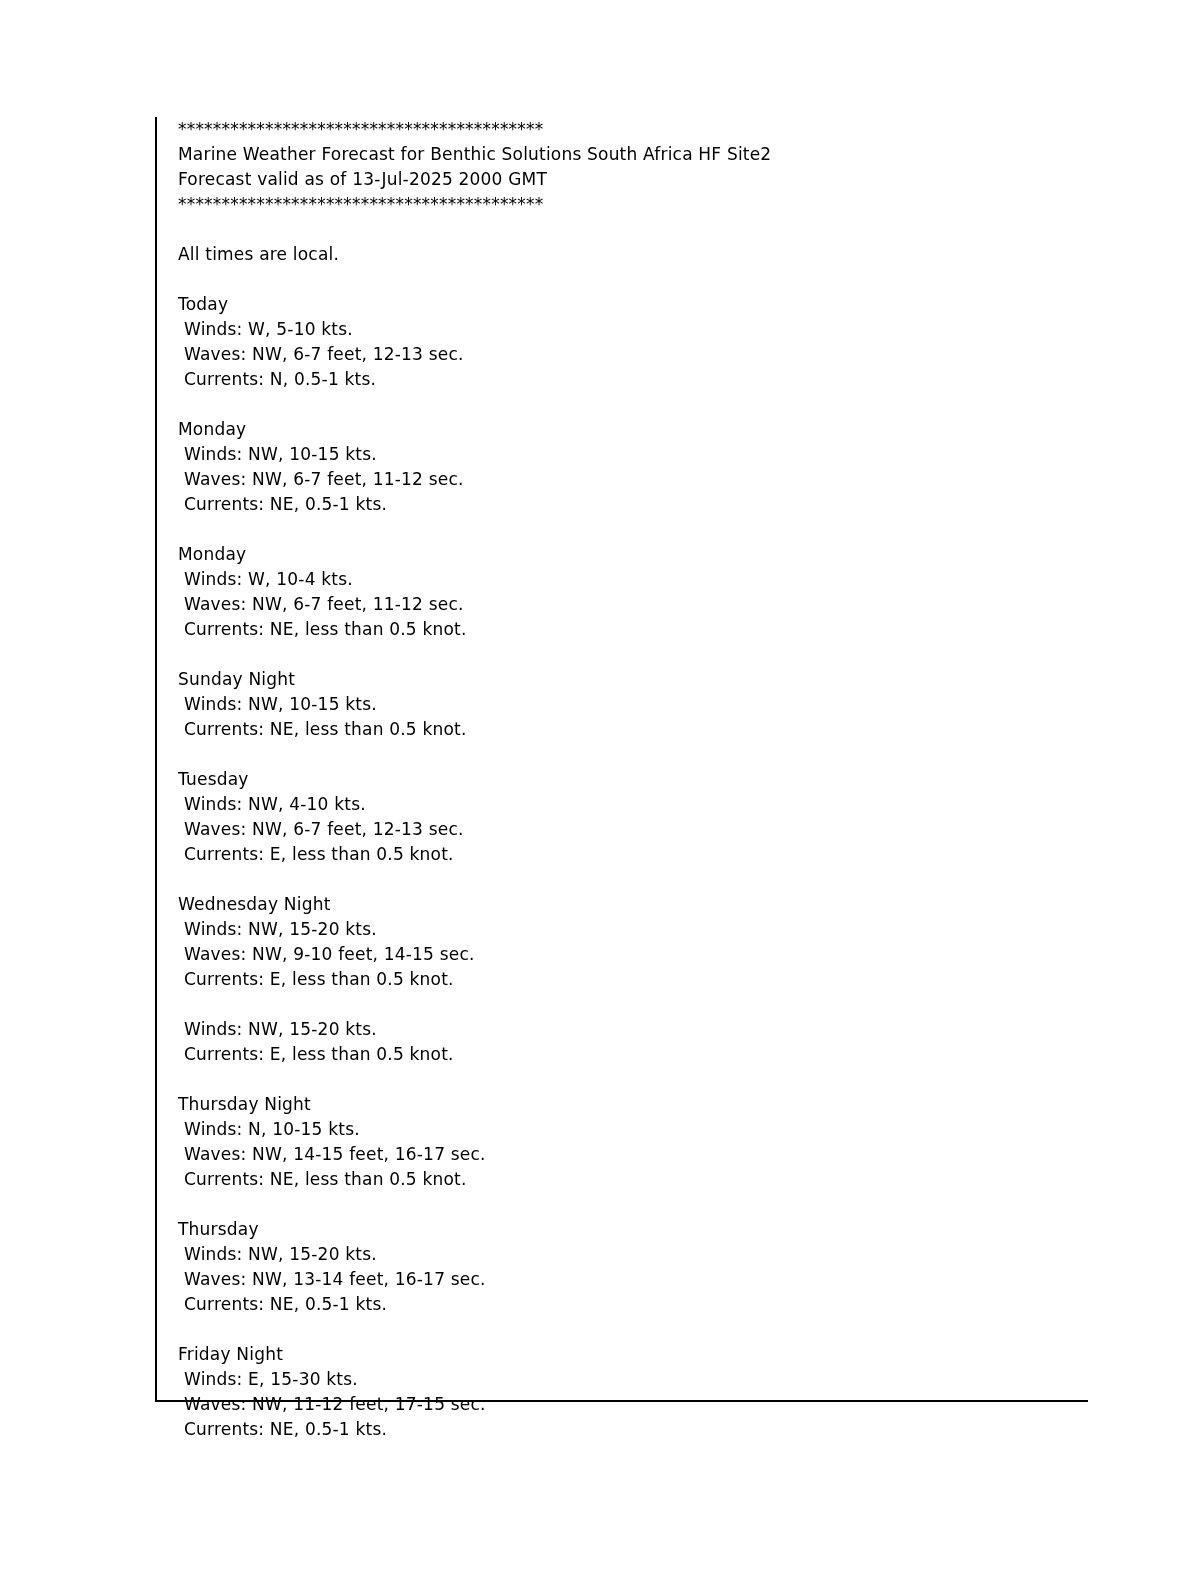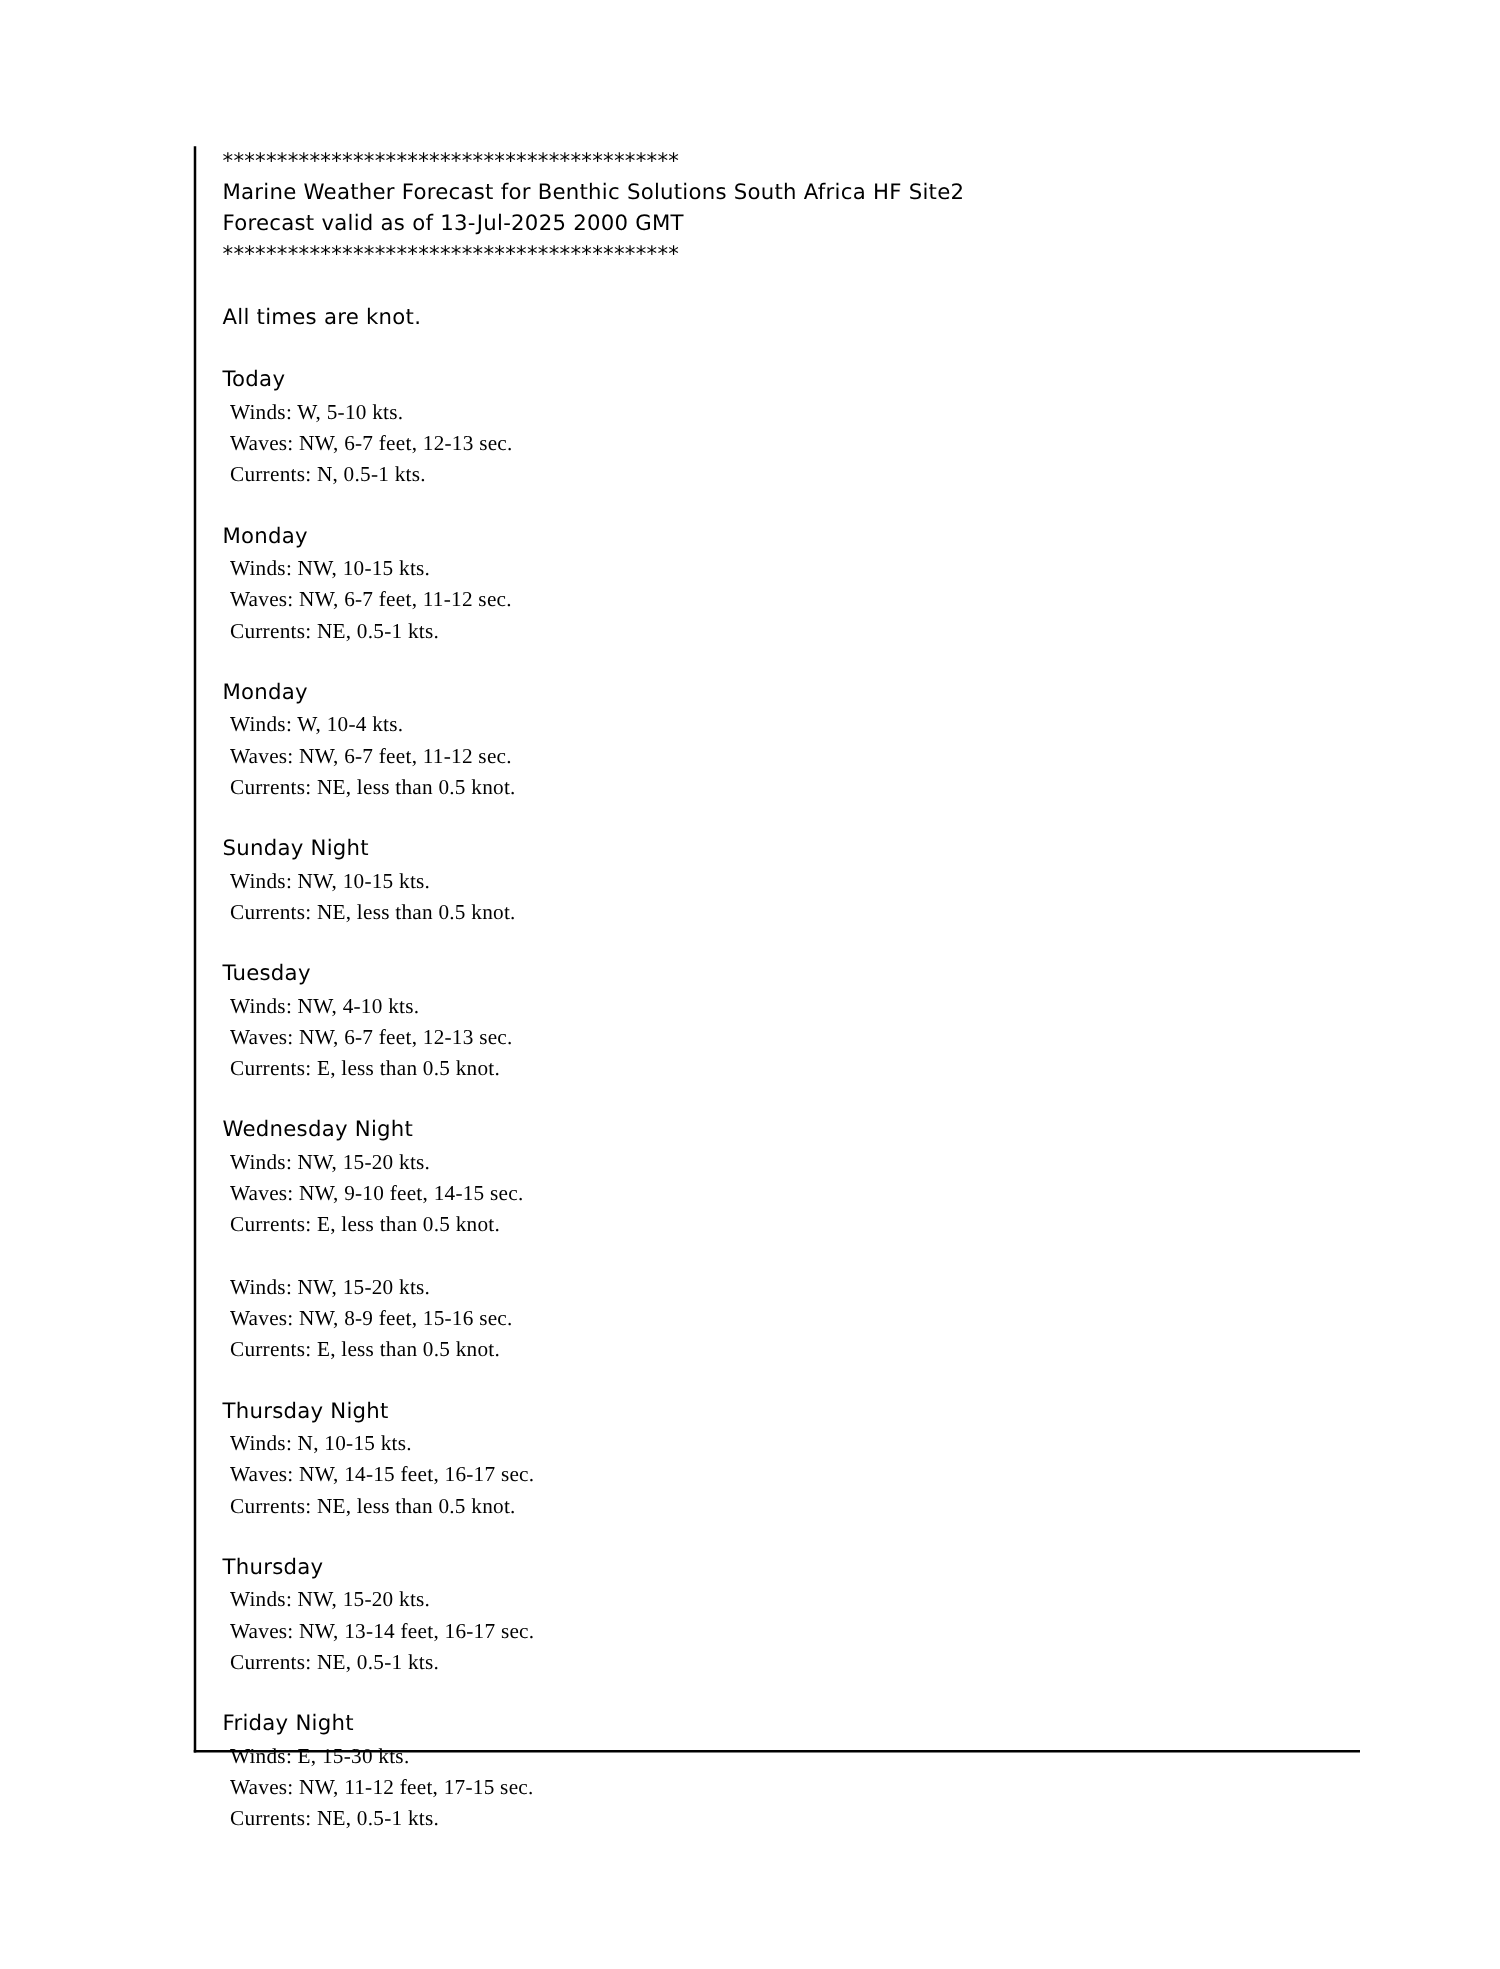--- a/index.html
+++ b/index.html
@@ -33,38 +33,37 @@
   }
   .line {
     height: 25px;
     line-height: 25px;
     font-size: 17px;
     white-space: pre;
     letter-spacing: 0.2px;
   }
   .line.detail {
     padding-left: 6px;
-    font-family: Liberation Serif, serif;
   }
   .line.blank {
     height: 25px;
   }
 </style>
 </head>
 <body>
 
 <div class="frame"></div>
 
 <div class="doc">
   <div class="line">******************************************</div>
   <div class="line">Marine Weather Forecast for Benthic Solutions South Africa HF Site2</div>
   <div class="line">Forecast valid as of 13-Jul-2025 2000 GMT</div>
   <div class="line">******************************************</div>
   <div class="line blank"></div>
-  <div class="line">All times are knot.</div>
+  <div class="line">All times are local.</div>
   <div class="line blank"></div>
 
   <div class="section">
     <div class="line heading">Today</div>
     <div class="line detail">Winds: W, 5-10 kts.</div>
     <div class="line detail">Waves: NW, 6-7 feet, 12-13 sec.</div>
     <div class="line detail">Currents: N, 0.5-1 kts.</div>
     <div class="line blank"></div>
   </div>
 
@@ -102,21 +101,20 @@
   <div class="section">
     <div class="line heading">Wednesday Night</div>
     <div class="line detail">Winds: NW, 15-20 kts.</div>
     <div class="line detail">Waves: NW, 9-10 feet, 14-15 sec.</div>
     <div class="line detail">Currents: E, less than 0.5 knot.</div>
     <div class="line blank"></div>
   </div>
 
   <div class="section">
     <div class="line detail">Winds: NW, 15-20 kts.</div>
-    <div class="line detail">Waves: NW, 8-9 feet, 15-16 sec.</div>
     <div class="line detail">Currents: E, less than 0.5 knot.</div>
     <div class="line blank"></div>
   </div>
 
   <div class="section">
     <div class="line heading">Thursday Night</div>
     <div class="line detail">Winds: N, 10-15 kts.</div>
     <div class="line detail">Waves: NW, 14-15 feet, 16-17 sec.</div>
     <div class="line detail">Currents: NE, less than 0.5 knot.</div>
     <div class="line blank"></div>

